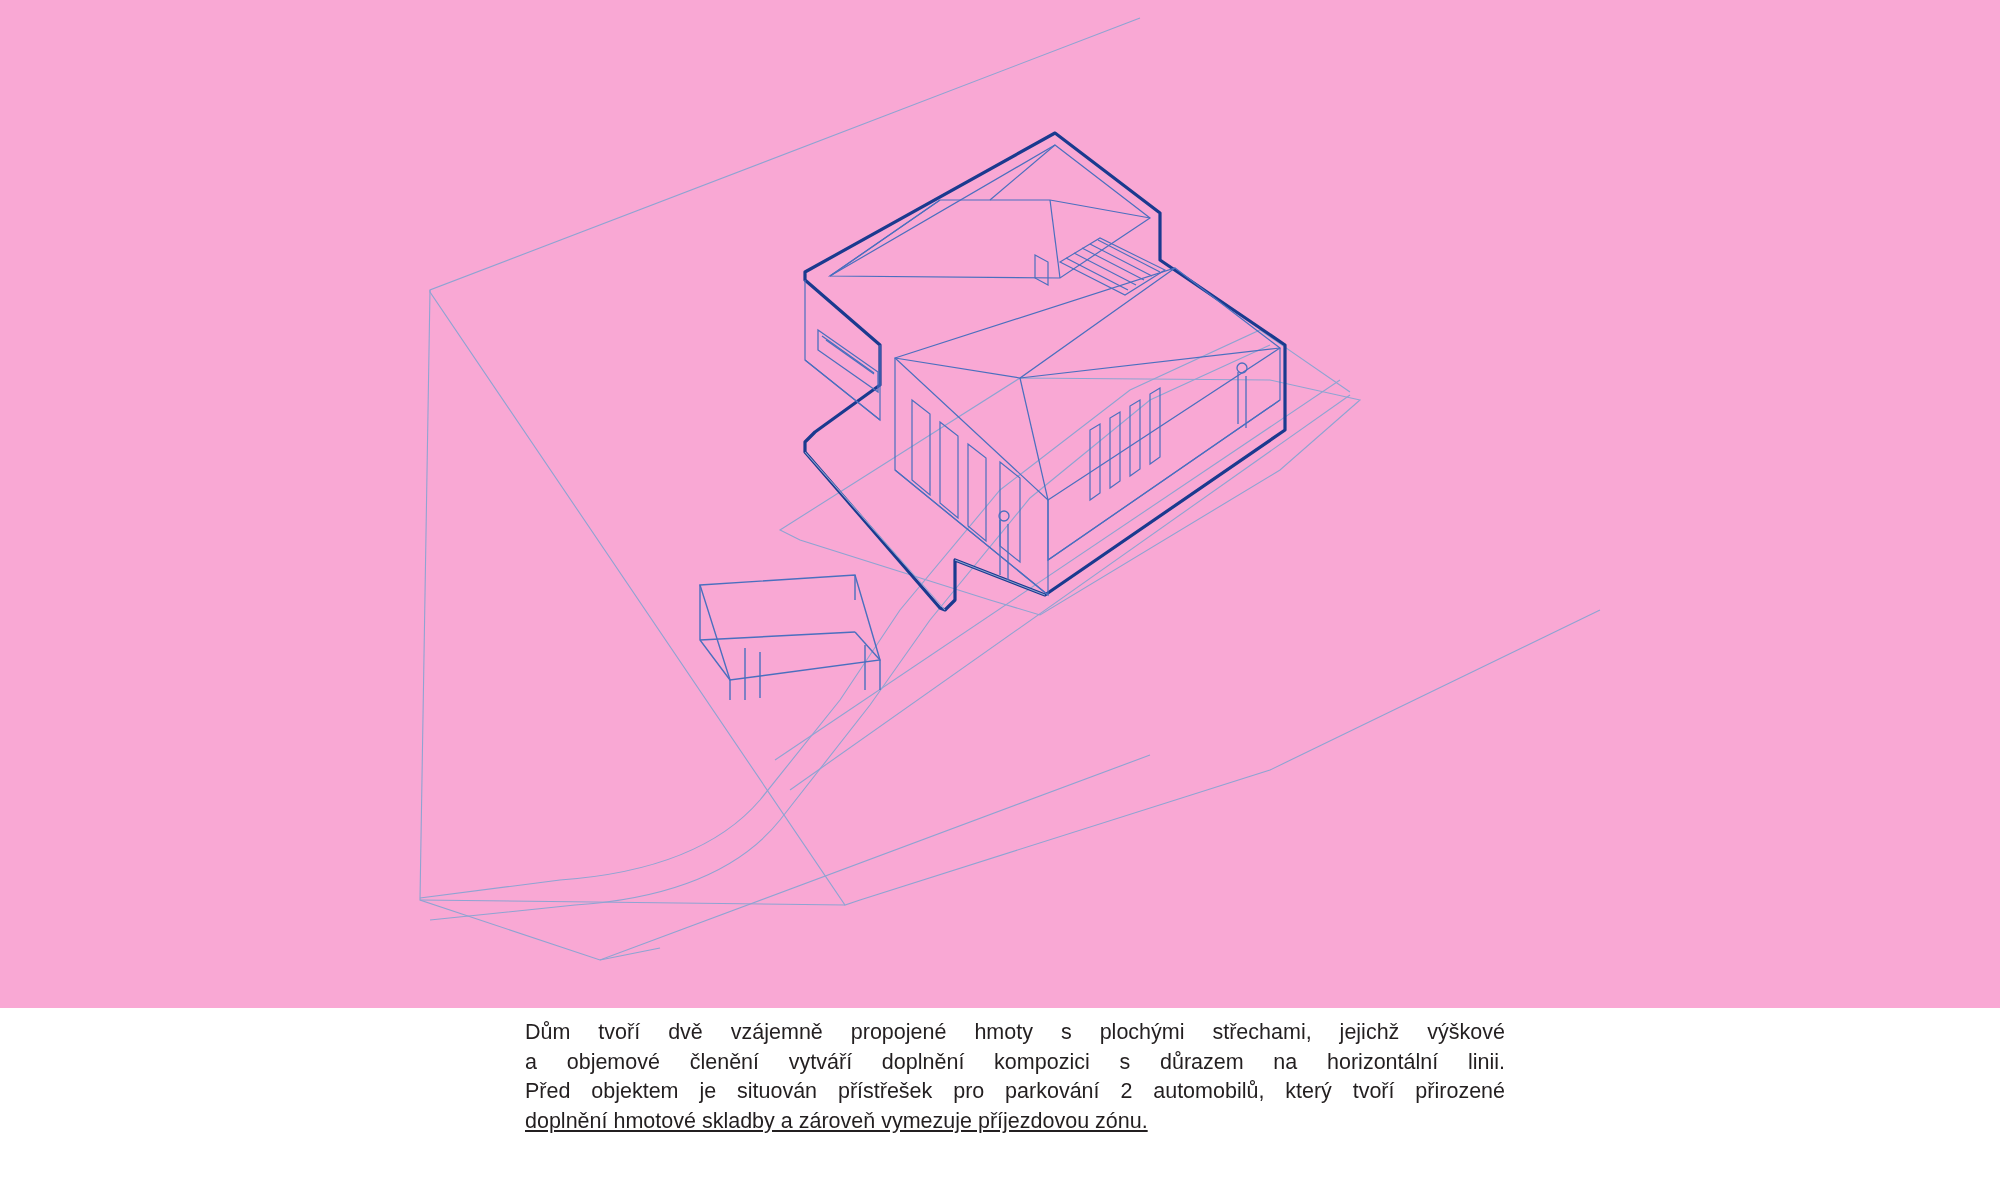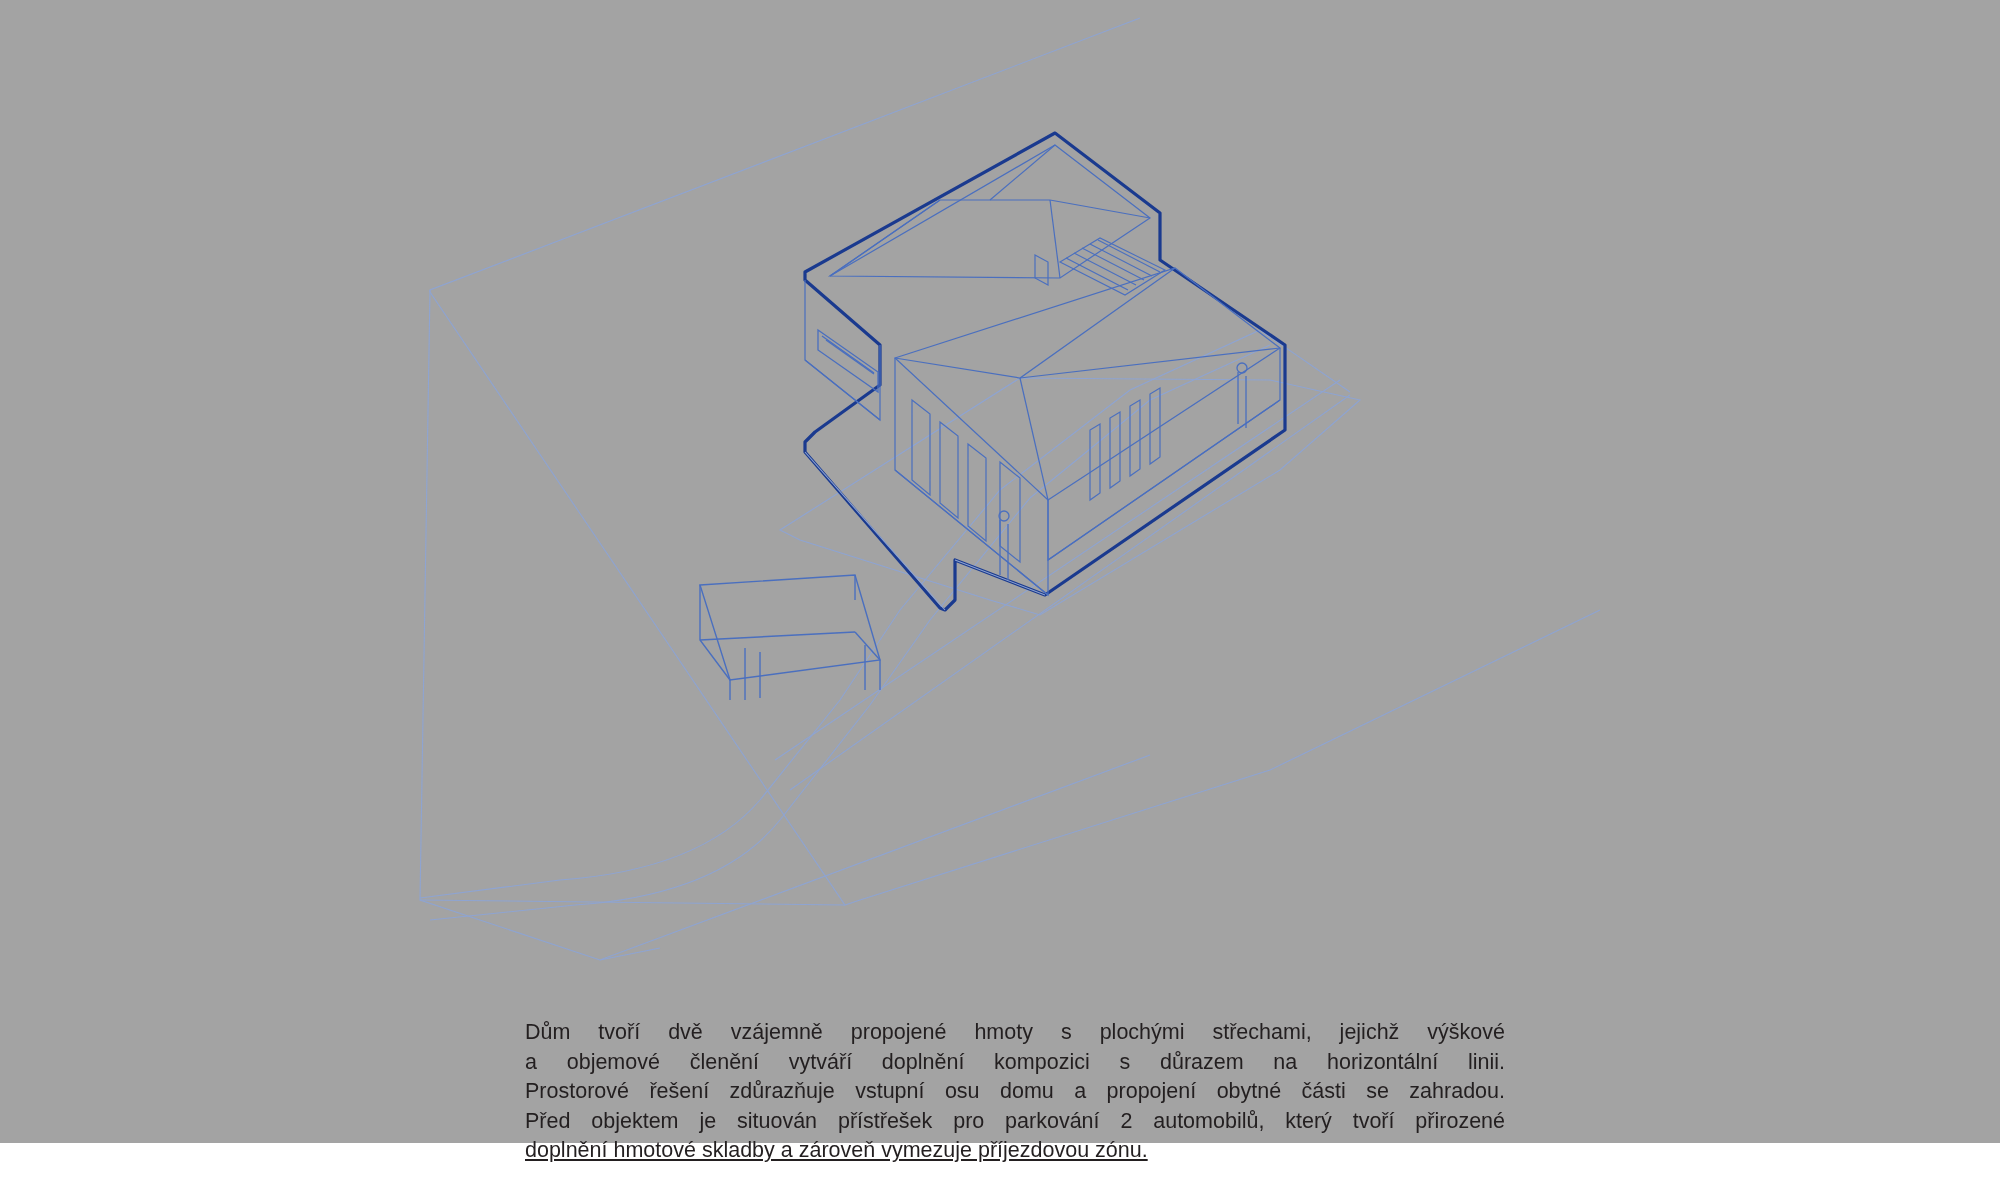--- a/index.html
+++ b/index.html
@@ -9,22 +9,22 @@
   }
   body {
     width: 2000px;
     height: 1179px;
     overflow: hidden;
     font-family: "Liberation Sans", sans-serif;
   }
   .page {
     position: relative;
     width: 2000px;
-    height: 1143px;
-    background: #a3a3a3;
+    height: 1008px;
+    background: #f9a8d4;
   }
   .drawing-area {
     position: absolute;
     left: 0;
     top: 0;
     width: 2000px;
     height: 1000px;
   }
   .drawing-area svg {
     display: block;
@@ -172,18 +172,17 @@
       <g fill="none" stroke="#8ea4d2" stroke-width="1.1">
         <path d="M805 452 L945 610"></path>
         <path d="M1045 595 L955 560"></path>
       </g>
     </svg>
   </div>
 
   <div class="caption-block">
     <div class="caption-line">Dům tvoří dvě vzájemně propojené hmoty s plochými střechami, jejichž výškové</div>
     <div class="caption-line">a objemové členění vytváří doplnění kompozici s důrazem na horizontální linii.</div>
-    <div class="caption-line">Prostorové řešení zdůrazňuje vstupní osu domu a propojení obytné části se zahradou.</div>
     <div class="caption-line">Před objektem je situován přístřešek pro parkování 2 automobilů, který tvoří přirozené</div>
     <div class="caption-line last">doplnění hmotové skladby a zároveň vymezuje příjezdovou zónu.</div>
   </div>
 
 </div>
 
 </body></html>

